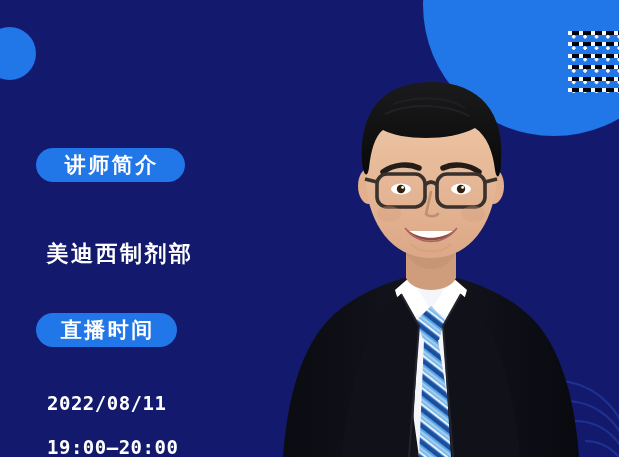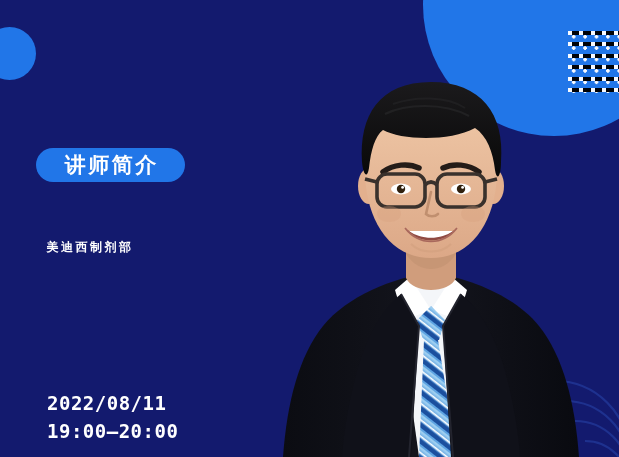--- a/index.html
+++ b/index.html
@@ -131,40 +131,40 @@
     font-weight: 700;
     letter-spacing: 7px;
     text-indent: 7px;
     white-space: nowrap;
   }
   .speaker-org {
     position: absolute;
     left: 44px;
     top: 239px;
     color: #ffffff;
-    font-size: 12px;
+    font-size: 22px;
     font-weight: 700;
     letter-spacing: 2.5px;
     text-indent: 2.5px;
     white-space: nowrap;
   }
   .time-date,
   .time-range {
     position: absolute;
     left: 47px;
     color: #ffffff;
     font-family: "DejaVu Sans Mono", "Liberation Mono", monospace;
     font-size: 19px;
     font-weight: 700;
     letter-spacing: 0.5px;
     white-space: nowrap;
     margin-top: 20px;
   }
   .time-date { top: 372px; }
-  .time-range { top: 400px; }
+  .time-range { top: 416px; }
 </style>
 </head>
 <body>
 
 <div class="poster">
 
   <div class="bg-layer">
     <div class="circle-topright"></div>
     <div class="circle-topleft"></div>
     <div class="dot-grid"></div>
@@ -297,19 +297,20 @@
     </svg>
   </div>
 
   <div class="content">
 
     <div class="pill pill-speaker">讲师简介</div>
 
 
     <div class="speaker-org">美迪西制剂部</div>
 
+    <div class="pill pill-time">直播时间</div>
 
     <div class="time-date">2022/08/11</div>
 
     <div class="time-range">19:00—20:00</div>
 
   </div>
 </div>
 
 </body></html>

